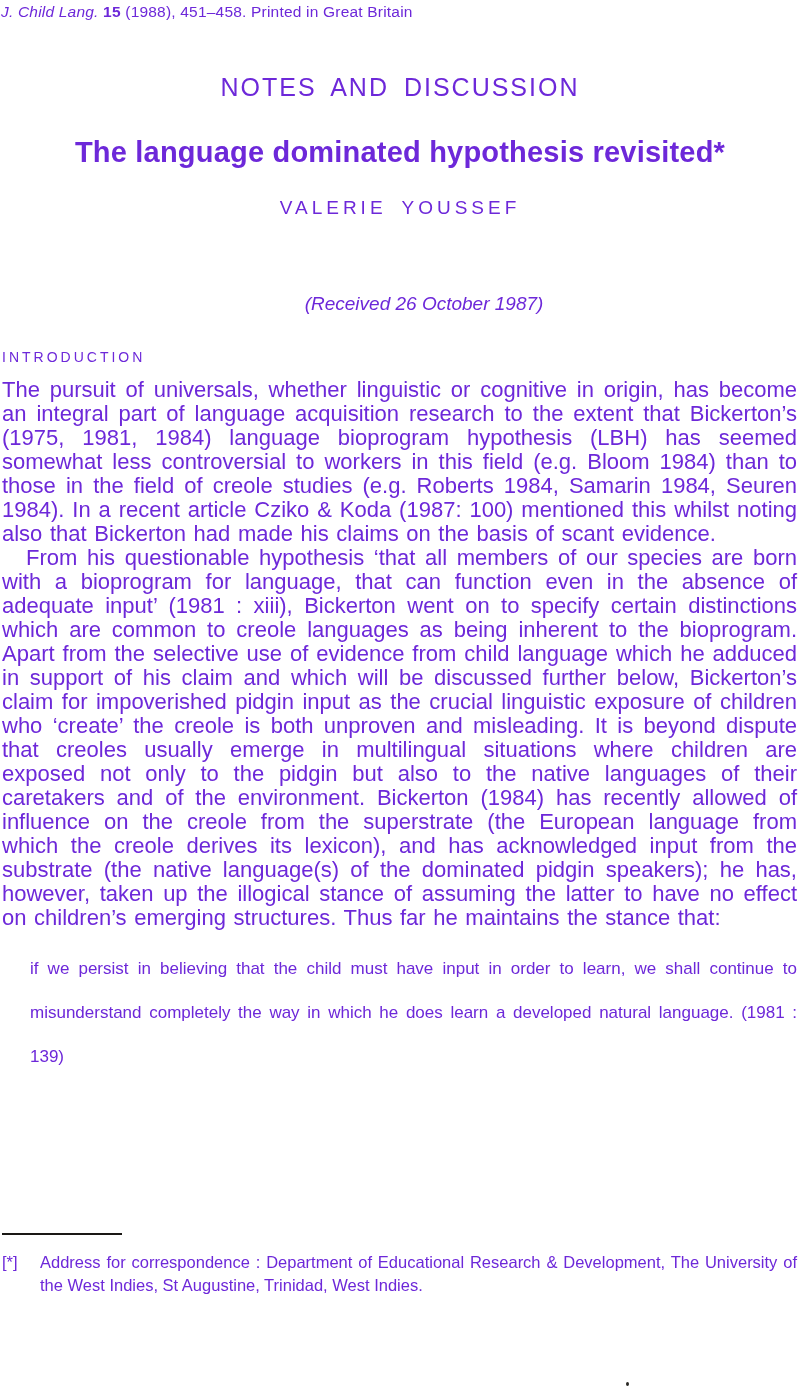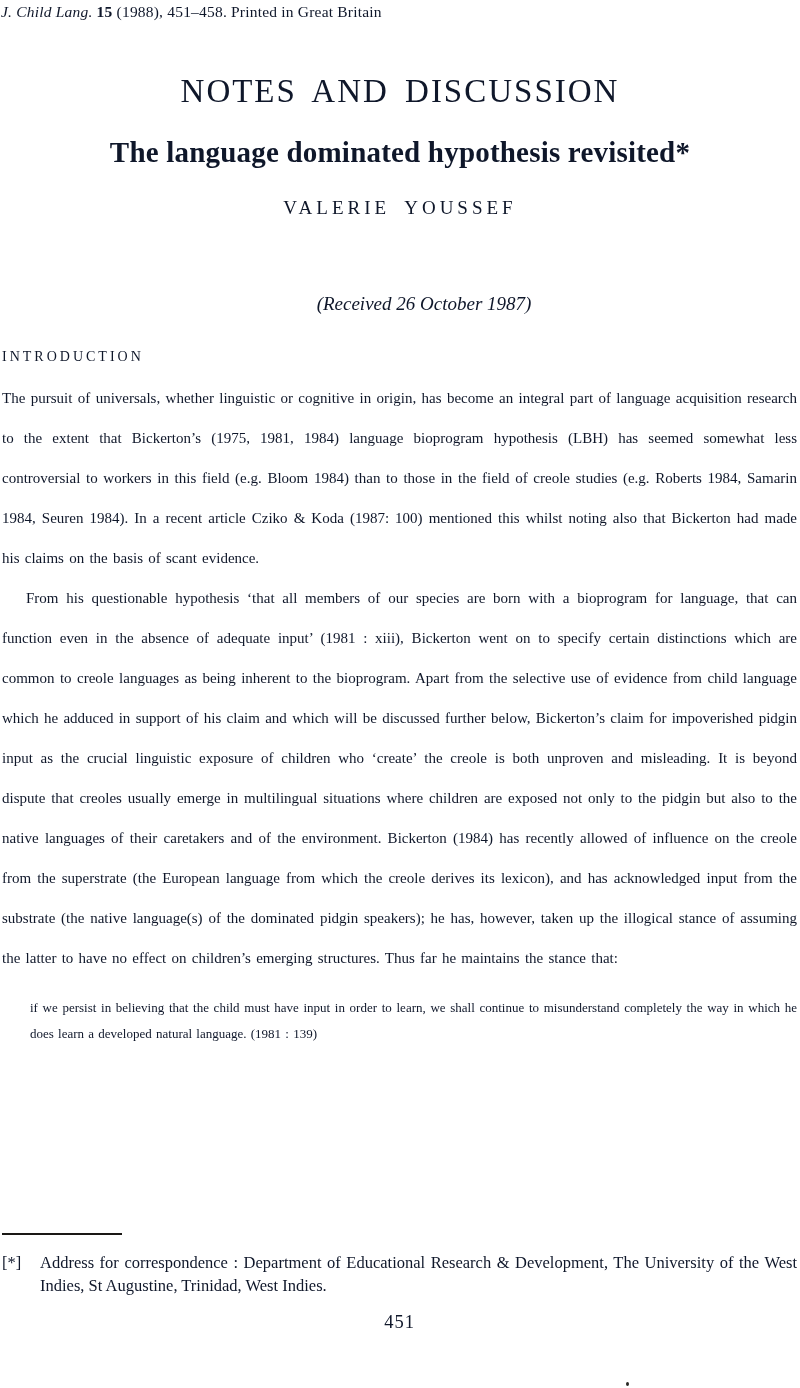--- a/index.html
+++ b/index.html
@@ -1,39 +1,39 @@
 <!DOCTYPE html>
 <html><head>
 <meta charset="utf-8">
 <style>
   html, body { margin: 0; padding: 0; background: #ffffff; }
   .page {
     position: relative;
     width: 800px;
     height: 1388px;
     background: #ffffff;
-    color: #0f172a;
-    font-family: Liberation Serif, serif;
+    color: #6d28d9;
+    font-family: Liberation Sans, sans-serif;
     overflow: hidden;
   }
   .running-head {
     position: absolute;
     top: 3px;
     left: 1px;
     font-size: 15.5px;
     white-space: nowrap;
     letter-spacing: 0.2px;
   }
   .running-head .jtitle { font-style: italic; }
   .running-head .jvol { font-weight: bold; }
   .section-heading {
     position: absolute;
     top: 73px; left: 0; right: 0;
     text-align: center;
-    font-size: 33px;
+    font-size: 25px;
     letter-spacing: 2px;
     word-spacing: 6px;
   }
   .article-title {
     position: absolute;
     top: 136px; left: 0; right: 0;
     text-align: center;
     font-size: 29px;
     font-weight: bold;
     letter-spacing: 0.2px;
@@ -68,30 +68,30 @@
     font-size: 14px;
     letter-spacing: 3px;
     text-align: center;
   }
   .body-text {
     position: absolute;
     top: 378px; left: 2px; right: 3px;
   }
   .body-text p {
     margin: 0;
-    font-size: 15px;
-    line-height: 40px;
+    font-size: 22px;
+    line-height: 24px;
     text-align: justify;
     word-spacing: 1.5px;
   }
   .body-text p.indent { text-indent: 24px; }
   .block-quote {
     margin: 17px 0 0 28px;
-    font-size: 13px;
-    line-height: 26px;
+    font-size: 17px;
+    line-height: 44px;
     text-align: justify;
     word-spacing: 1px;
   }
   .footer {
     position: absolute;
     top: 1233px; left: 2px; right: 3px;
   }
   .footnote-rule {
     width: 120px;
     height: 2px;
@@ -153,18 +153,17 @@
     <p class="indent">From his questionable hypothesis ‘that all members of our species are born with a bioprogram for language, that can function even in the absence of adequate input’ (1981 : xiii), Bickerton went on to specify certain distinctions which are common to creole languages as being inherent to the bioprogram. Apart from the selective use of evidence from child language which he adduced in support of his claim and which will be discussed further below, Bickerton’s claim for impoverished pidgin input as the crucial linguistic exposure of children who ‘create’ the creole is both unproven and misleading. It is beyond dispute that creoles usually emerge in multilingual situations where children are exposed not only to the pidgin but also to the native languages of their caretakers and of the environment. Bickerton (1984) has recently allowed of influence on the creole from the superstrate (the European language from which the creole derives its lexicon), and has acknowledged input from the substrate (the native language(s) of the dominated pidgin speakers); he has, however, taken up the illogical stance of assuming the latter to have no effect on children’s emerging structures. Thus far he maintains the stance that:</p>
     <div class="block-quote">if we persist in believing that the child must have input in order to learn, we shall continue to misunderstand completely the way in which he does learn a developed natural language. (1981 : 139)</div>
   </div>
 
   <div class="footer">
     <hr class="footnote-rule">
     <div class="footnote">
       <span class="marker">[*]</span>
       <span>Address for correspondence : Department of Educational Research &amp; Development, The University of the West Indies, St Augustine, Trinidad, West Indies.</span>
     </div>
-    <div class="page-number">451</div>
   </div>
 
   <div class="speck"></div>
 
 </div>
 
 </body></html>

